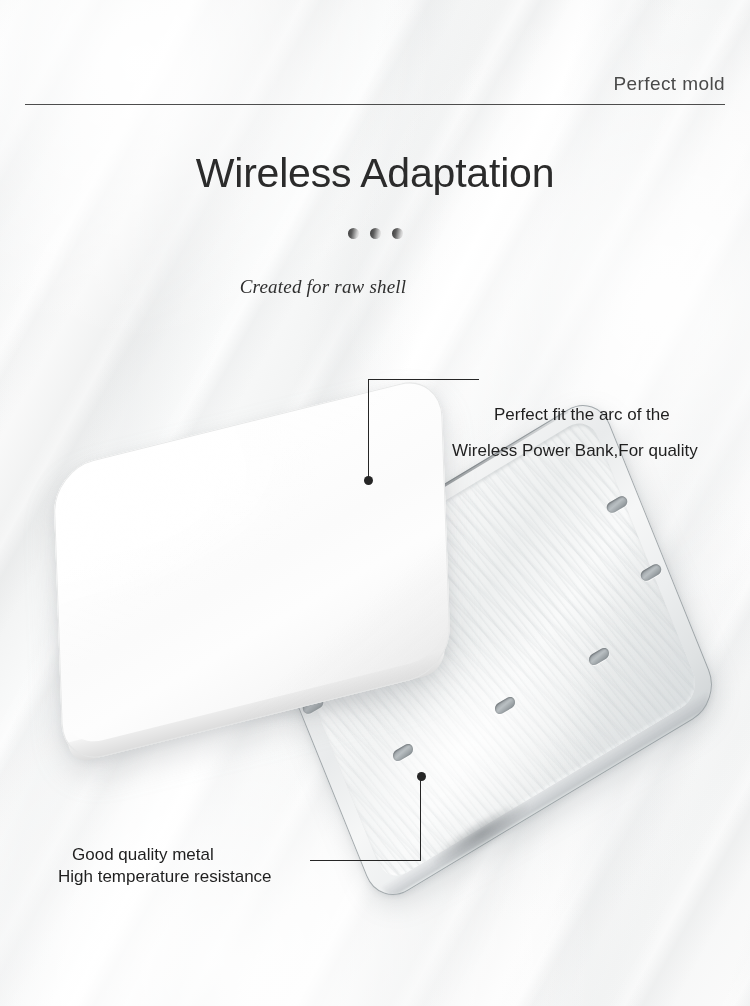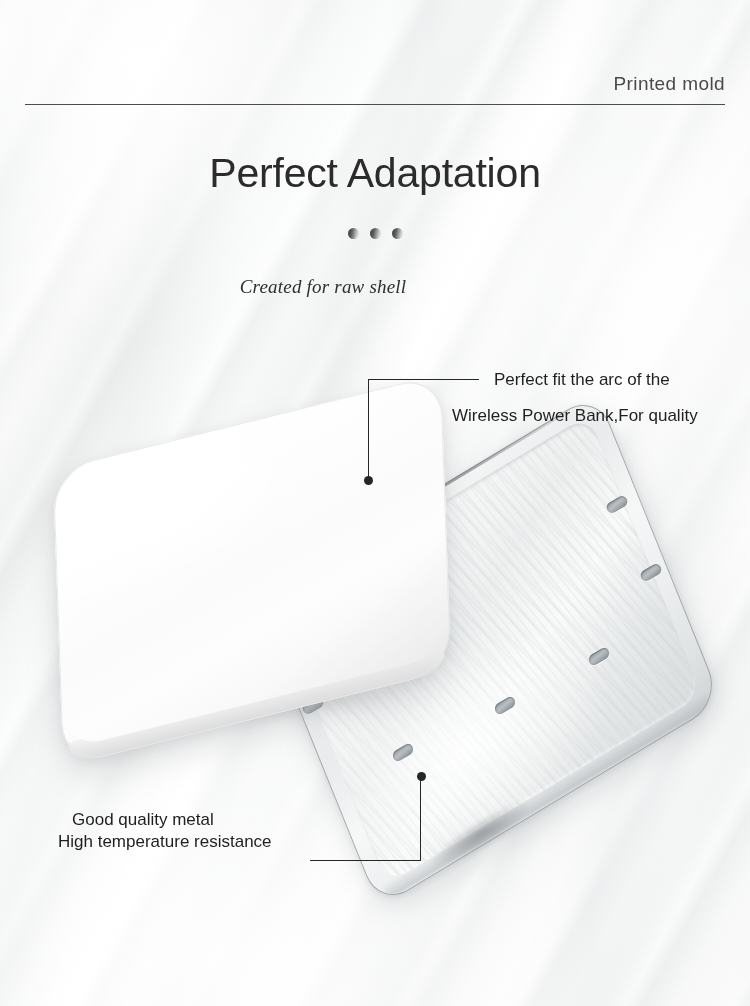--- a/index.html
+++ b/index.html
@@ -310,20 +310,21 @@
     height: 9px;
     border-radius: 50%;
     background: #262626;
   }
   .callout-text {
     position: absolute;
     font-size: 17px;
     line-height: 36px;
     color: #1f1f1f;
     white-space: nowrap;
+    margin-top: 35px;
   }
 
   
   .co1-h { left: 368px; top: 379px; width: 111px; height: 1.4px; }
   .co1-v { left: 368px; top: 379px; width: 1.4px; height: 101px; }
   .co1-dot { left: 364px; top: 476px; }
   .co1-t1 { left: 494px; top: 362px; }
   .co1-t2 { left: 452px; top: 398px; }
 
   
@@ -336,24 +337,24 @@
 </head>
 <body>
 
 <div id="page">
 
   <div class="bg-base"></div>
   <div class="bg-streaks"></div>
   <div class="bg-streaks2"></div>
   <div class="bg-soft"></div>
 
-  <div class="header-label">Printed mold</div>
+  <div class="header-label">Perfect mold</div>
   <div class="header-rule"></div>
 
-  <div class="title">Perfect Adaptation</div>
+  <div class="title">Wireless Adaptation</div>
 
   <div class="dots">
     <span class="dot"></span>
     <span class="dot"></span>
     <span class="dot"></span>
   </div>
 
   <div class="subtitle">Created for raw shell</div>
 
   <div class="stage">

